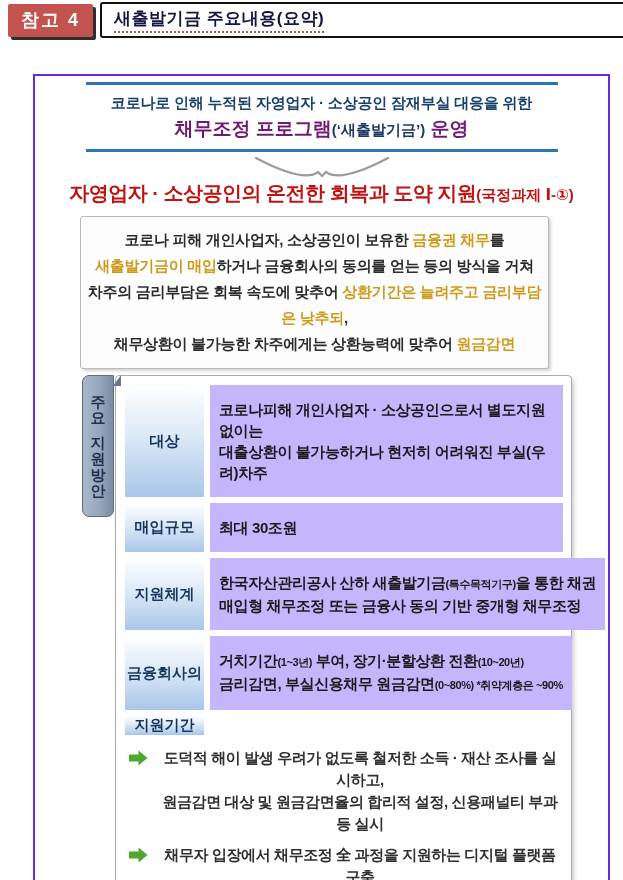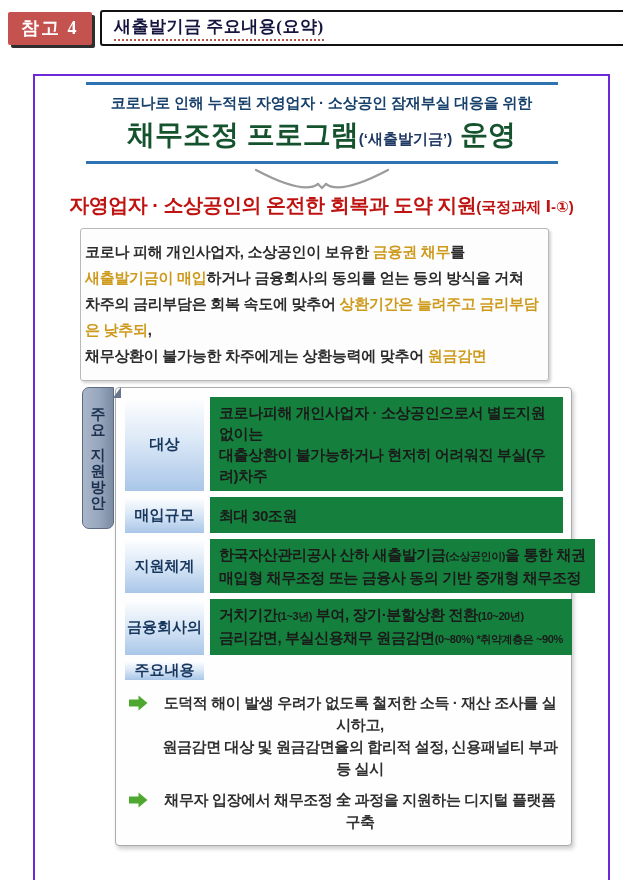--- a/index.html
+++ b/index.html
@@ -4,21 +4,21 @@
 <style>
   * { margin:0; padding:0; box-sizing:border-box; }
   html,body { background:#ffffff; }
   body {
     width:623px; height:880px;
     font-family:"Liberation Sans","DejaVu Sans",sans-serif;
     font-weight:700; color:#1a1a1a; position:relative; overflow:hidden;
   }
 
   
-  .top-row { position:absolute; left:0; top:8px; width:623px; height:46px;font-family:Liberation Serif, serif; }
+  .top-row { position:absolute; left:0; top:0; width:623px; height:46px; }
   .ref-badge {
     position:absolute; left:8px; top:4px;
     background:#C4524E; color:#fff; font-size:18px; letter-spacing:2px;
     padding:4px 13px 5px; border-radius:2px;
     box-shadow:3px 3px 0 #2e2e2e;
   }
   .doc-title-box {
     position:absolute; left:100px; top:2px; width:581px; height:36px;
     background:#fff; border:2px solid #111; border-radius:3px;
     display:flex; align-items:center; padding-left:12px;
@@ -30,36 +30,36 @@
 
   
   .main-box {
     position:absolute; left:33px; top:62px; width:577px; height:809px;
     border:2px solid #6d28d9; background:#fff; padding-top:6px;margin-top:12px;
   }
 
   .hr-blue { height:3px; background:#2E74B5; width:472px; margin:0 auto; }
   .ph-line1 { text-align:center; margin-top:9px; font-size:15px; color:#17406B; letter-spacing:-0.2px; }
   .ph-line2 { text-align:center; margin:3px 0 6px; }
-  .ph-line2 .big   { font-size:28px; color:#14532d;text-align:right; }
+  .ph-line2 .big   { font-size:19px; color:#701a75;text-align:right; }
   .ph-line2 .paren { font-size:15px; color:#1F3864; }
   .program-header .hr-bottom { margin-top:7px; }
 
   .chevron-wrap { text-align:center; margin-top:3px; height:24px; }
 
   .goal-title { text-align:center; margin-top:1px; white-space:nowrap; }
   .goal-main { font-size:20px; color:#BE1311; letter-spacing:-0.5px; }
   .goal-sub  { font-size:15px; color:#BE1311; }
 
   
   .summary-box {
     width:469px; margin:9px 0 0 45px;
     border:1px solid #b9b9b9; border-radius:3px; background:#FDFDFD;
     box-shadow:2px 2px 3px rgba(0,0,0,.18);
-    padding:10px 4px 11px; 
+    padding:10px 4px 11px; text-align:center;
     font-size:15px; color:#2b2b2b; line-height:26px; letter-spacing:-0.3px;
   }
   .gold { color:#CE9A1C; }
 
   
   .section { position:relative; }
   .side-tab {
     position:absolute; left:47px; z-index:2;
     width:32px; min-height:120px;
     background:linear-gradient(90deg,#AAB7CA 0%,#97A6BC 55%,#7B8BA3 100%);
@@ -85,21 +85,21 @@
   .support .section-box { padding:9px 8px 12px 9px; min-height:334px; }
 
   .trow { display:flex; gap:6px; margin-bottom:6px; }
   .tlabel {
     width:79px; flex:0 0 79px;
     background:linear-gradient(180deg,#ffffff 0%,#DCE9F7 45%,#A9C6E8 100%);
     color:#17365D; font-size:15px;
     display:flex; align-items:center; justify-content:center; text-align:center;
   }
   .tcontent {
-    flex:1; background:#15803d; padding:5px 9px;
+    flex:1; background:#c4b5fd; padding:14px 9px;
     font-size:15px; line-height:21px; color:#1a1a1a; letter-spacing:-0.4px;
     display:flex; flex-direction:column; justify-content:center;
   }
   .tcontent .sm { font-size:11px; }
   .row-single .tcontent { min-height:36px; }
 
   .bullets { margin-top:12px; padding-left:4px;text-align:center; }
   .bullet { display:flex; gap:9px; margin-top:9px; align-items:flex-start; }
   .bullet .aicon { flex:0 0 auto; margin-top:3px; }
   .btext { font-size:15px; line-height:22px; color:#2f2f2f; letter-spacing:-0.4px; }
@@ -168,35 +168,35 @@
       <div class="trow row-single">
         <div class="tlabel">매입규모</div>
         <div class="tcontent">
           <div>최대 30조원</div>
         </div>
       </div>
 
       <div class="trow">
         <div class="tlabel">지원체계</div>
         <div class="tcontent">
-          <div class="nowrap"><span>한국자산관리공사 산하 새출발기금</span><span class="sm">(소상공인이)</span><span>을 통한 채권</span></div>
+          <div class="nowrap"><span>한국자산관리공사 산하 새출발기금</span><span class="sm">(특수목적기구)</span><span>을 통한 채권</span></div>
           <div>매입형 채무조정 또는 금융사 동의 기반 중개형 채무조정</div>
         </div>
       </div>
 
       <div class="trow">
         <div class="tlabel">금융회사의</div>
         <div class="tcontent">
           <div class="nowrap"><span>거치기간</span><span class="sm">(1~3년)</span><span> 부여, 장기·분할상환 전환</span><span class="sm">(10~20년)</span></div>
           <div class="nowrap"><span>금리감면, 부실신용채무 원금감면</span><span class="sm">(0~80%)</span><span class="sm">  *취약계층은 ~90%</span></div>
         </div>
       </div>
 
       <div class="trow row-single">
-        <div class="tlabel">주요내용</div>
+        <div class="tlabel">지원기간</div>
       </div>
 
       <div class="bullets">
         <div class="bullet">
           <span class="aicon">
             <svg width="19" height="16" viewBox="0 0 19 16">
                 <path d="M0,4.5 h9.5 V0.5 L18.5,8 L9.5,15.5 V11.5 H0 z" fill="#4EA72E"></path>
               </svg>
           </span>
           <div class="btext">

